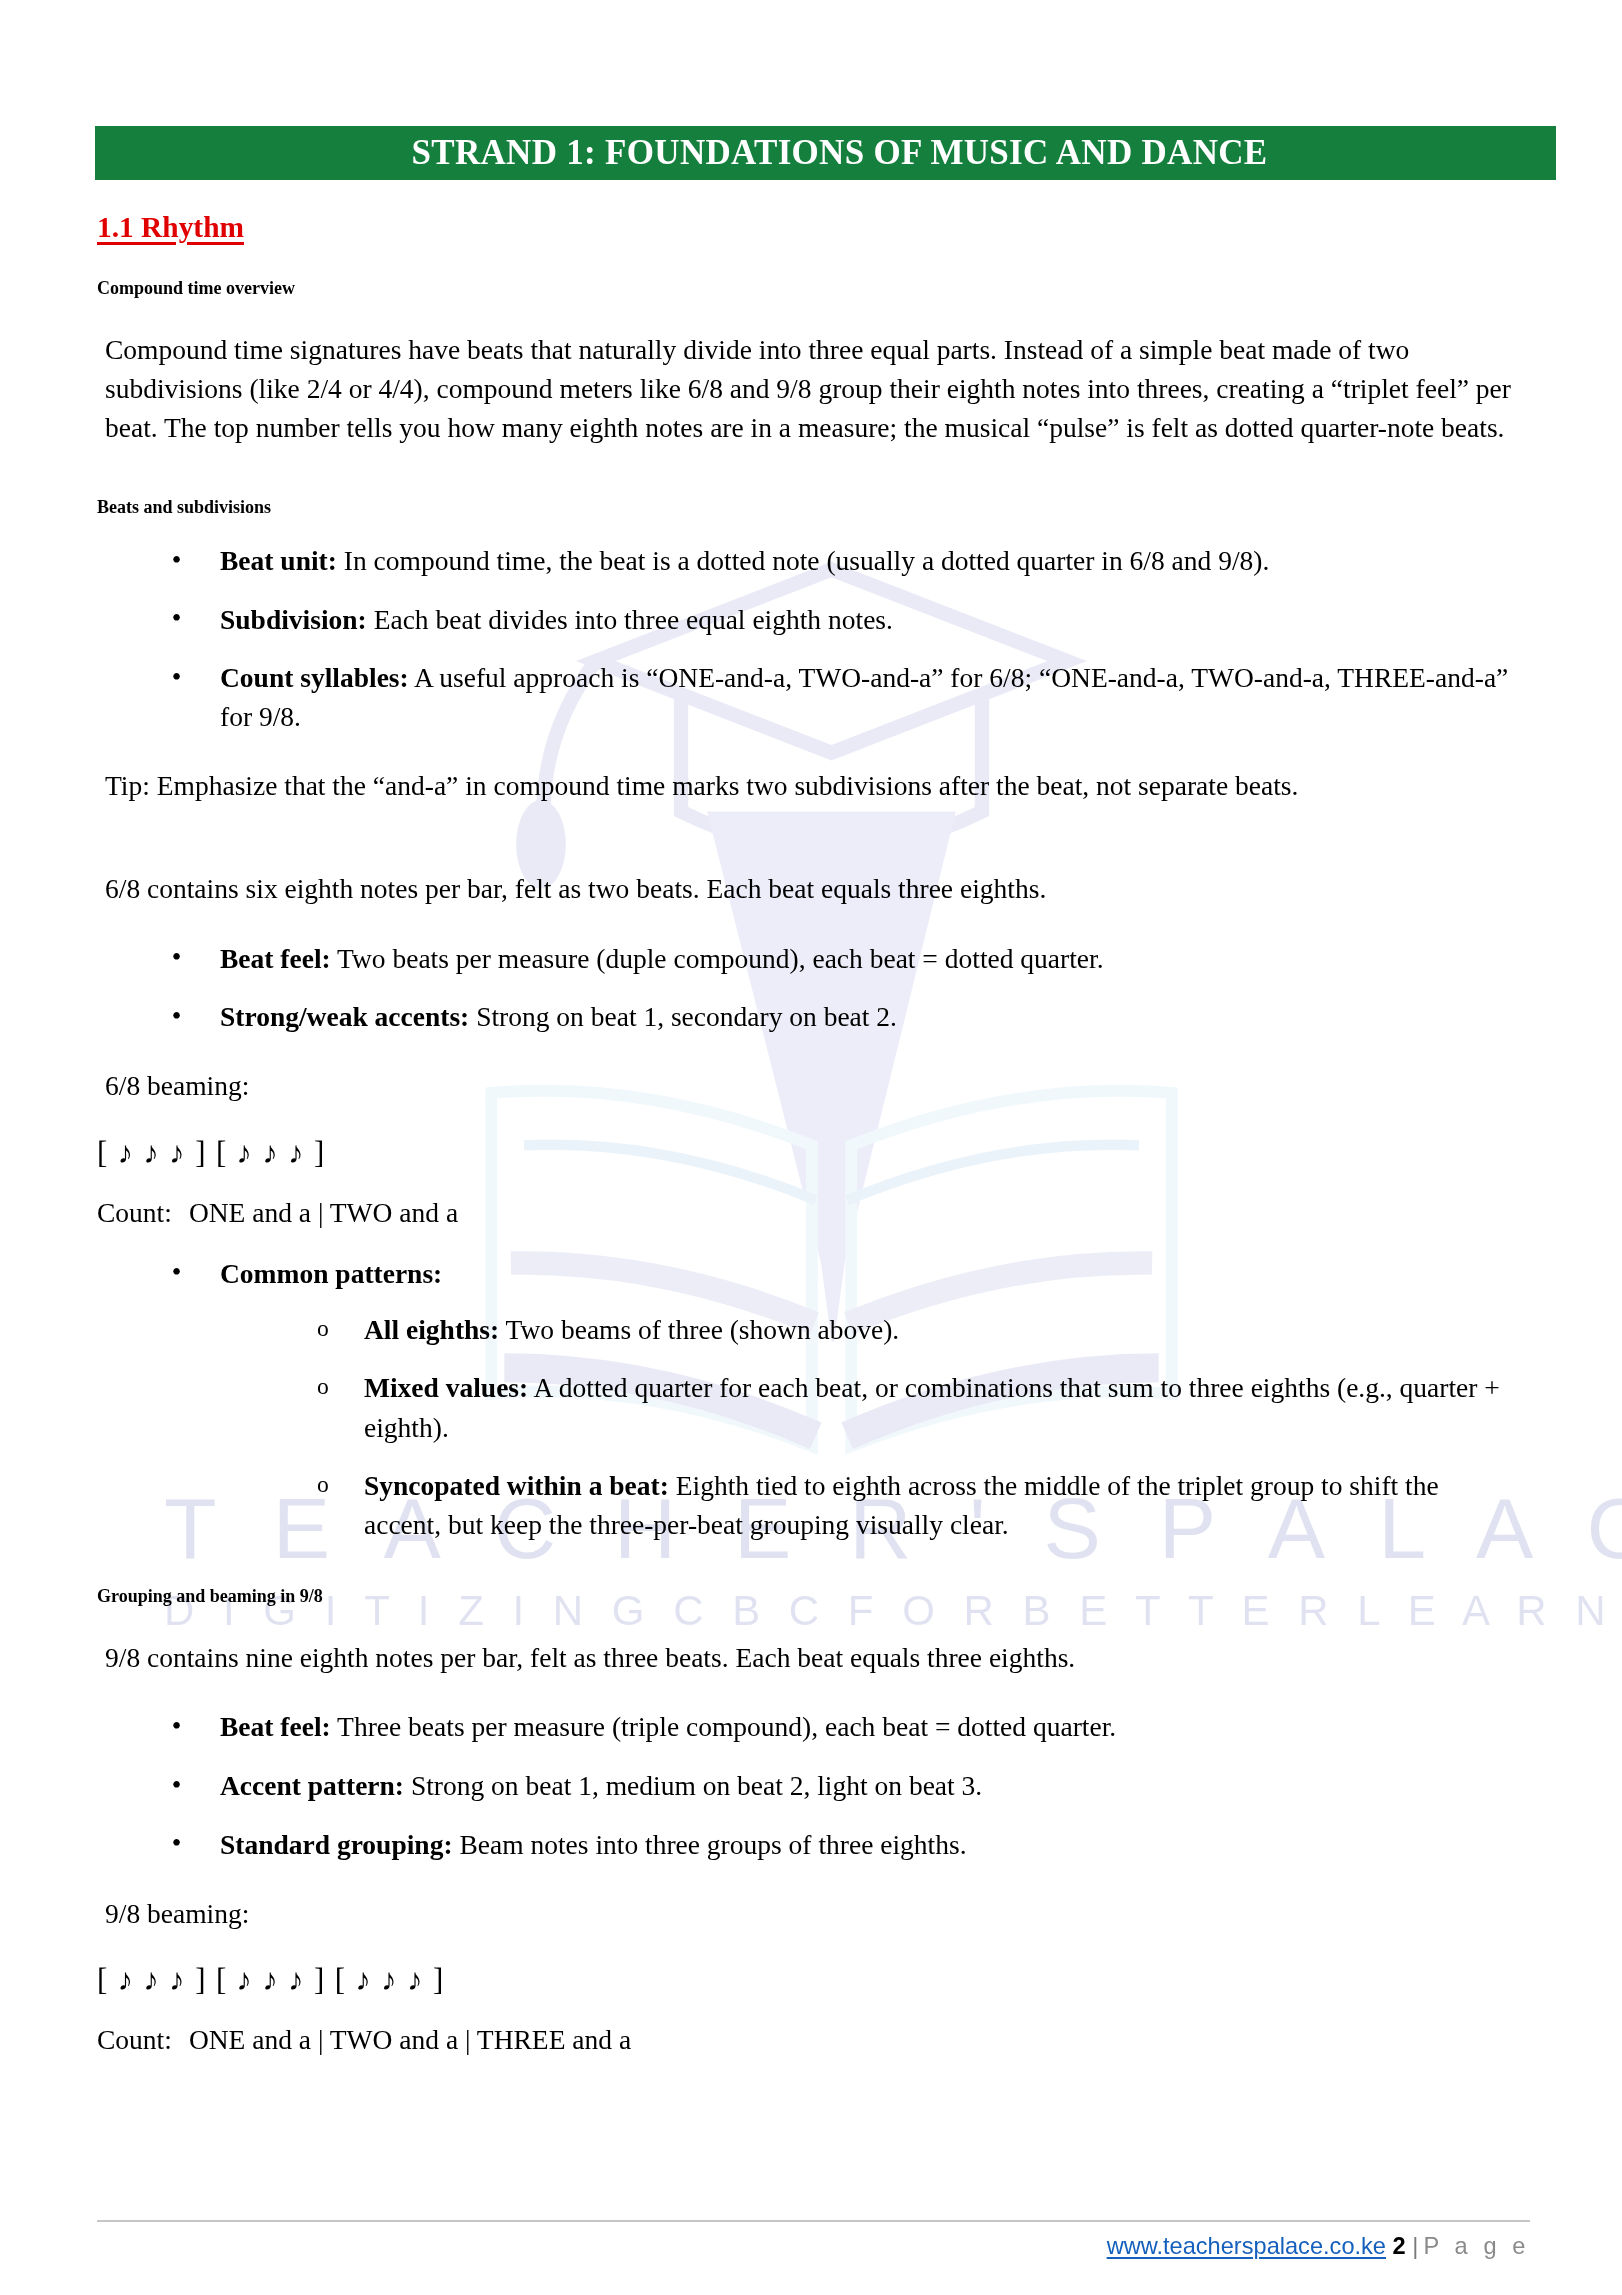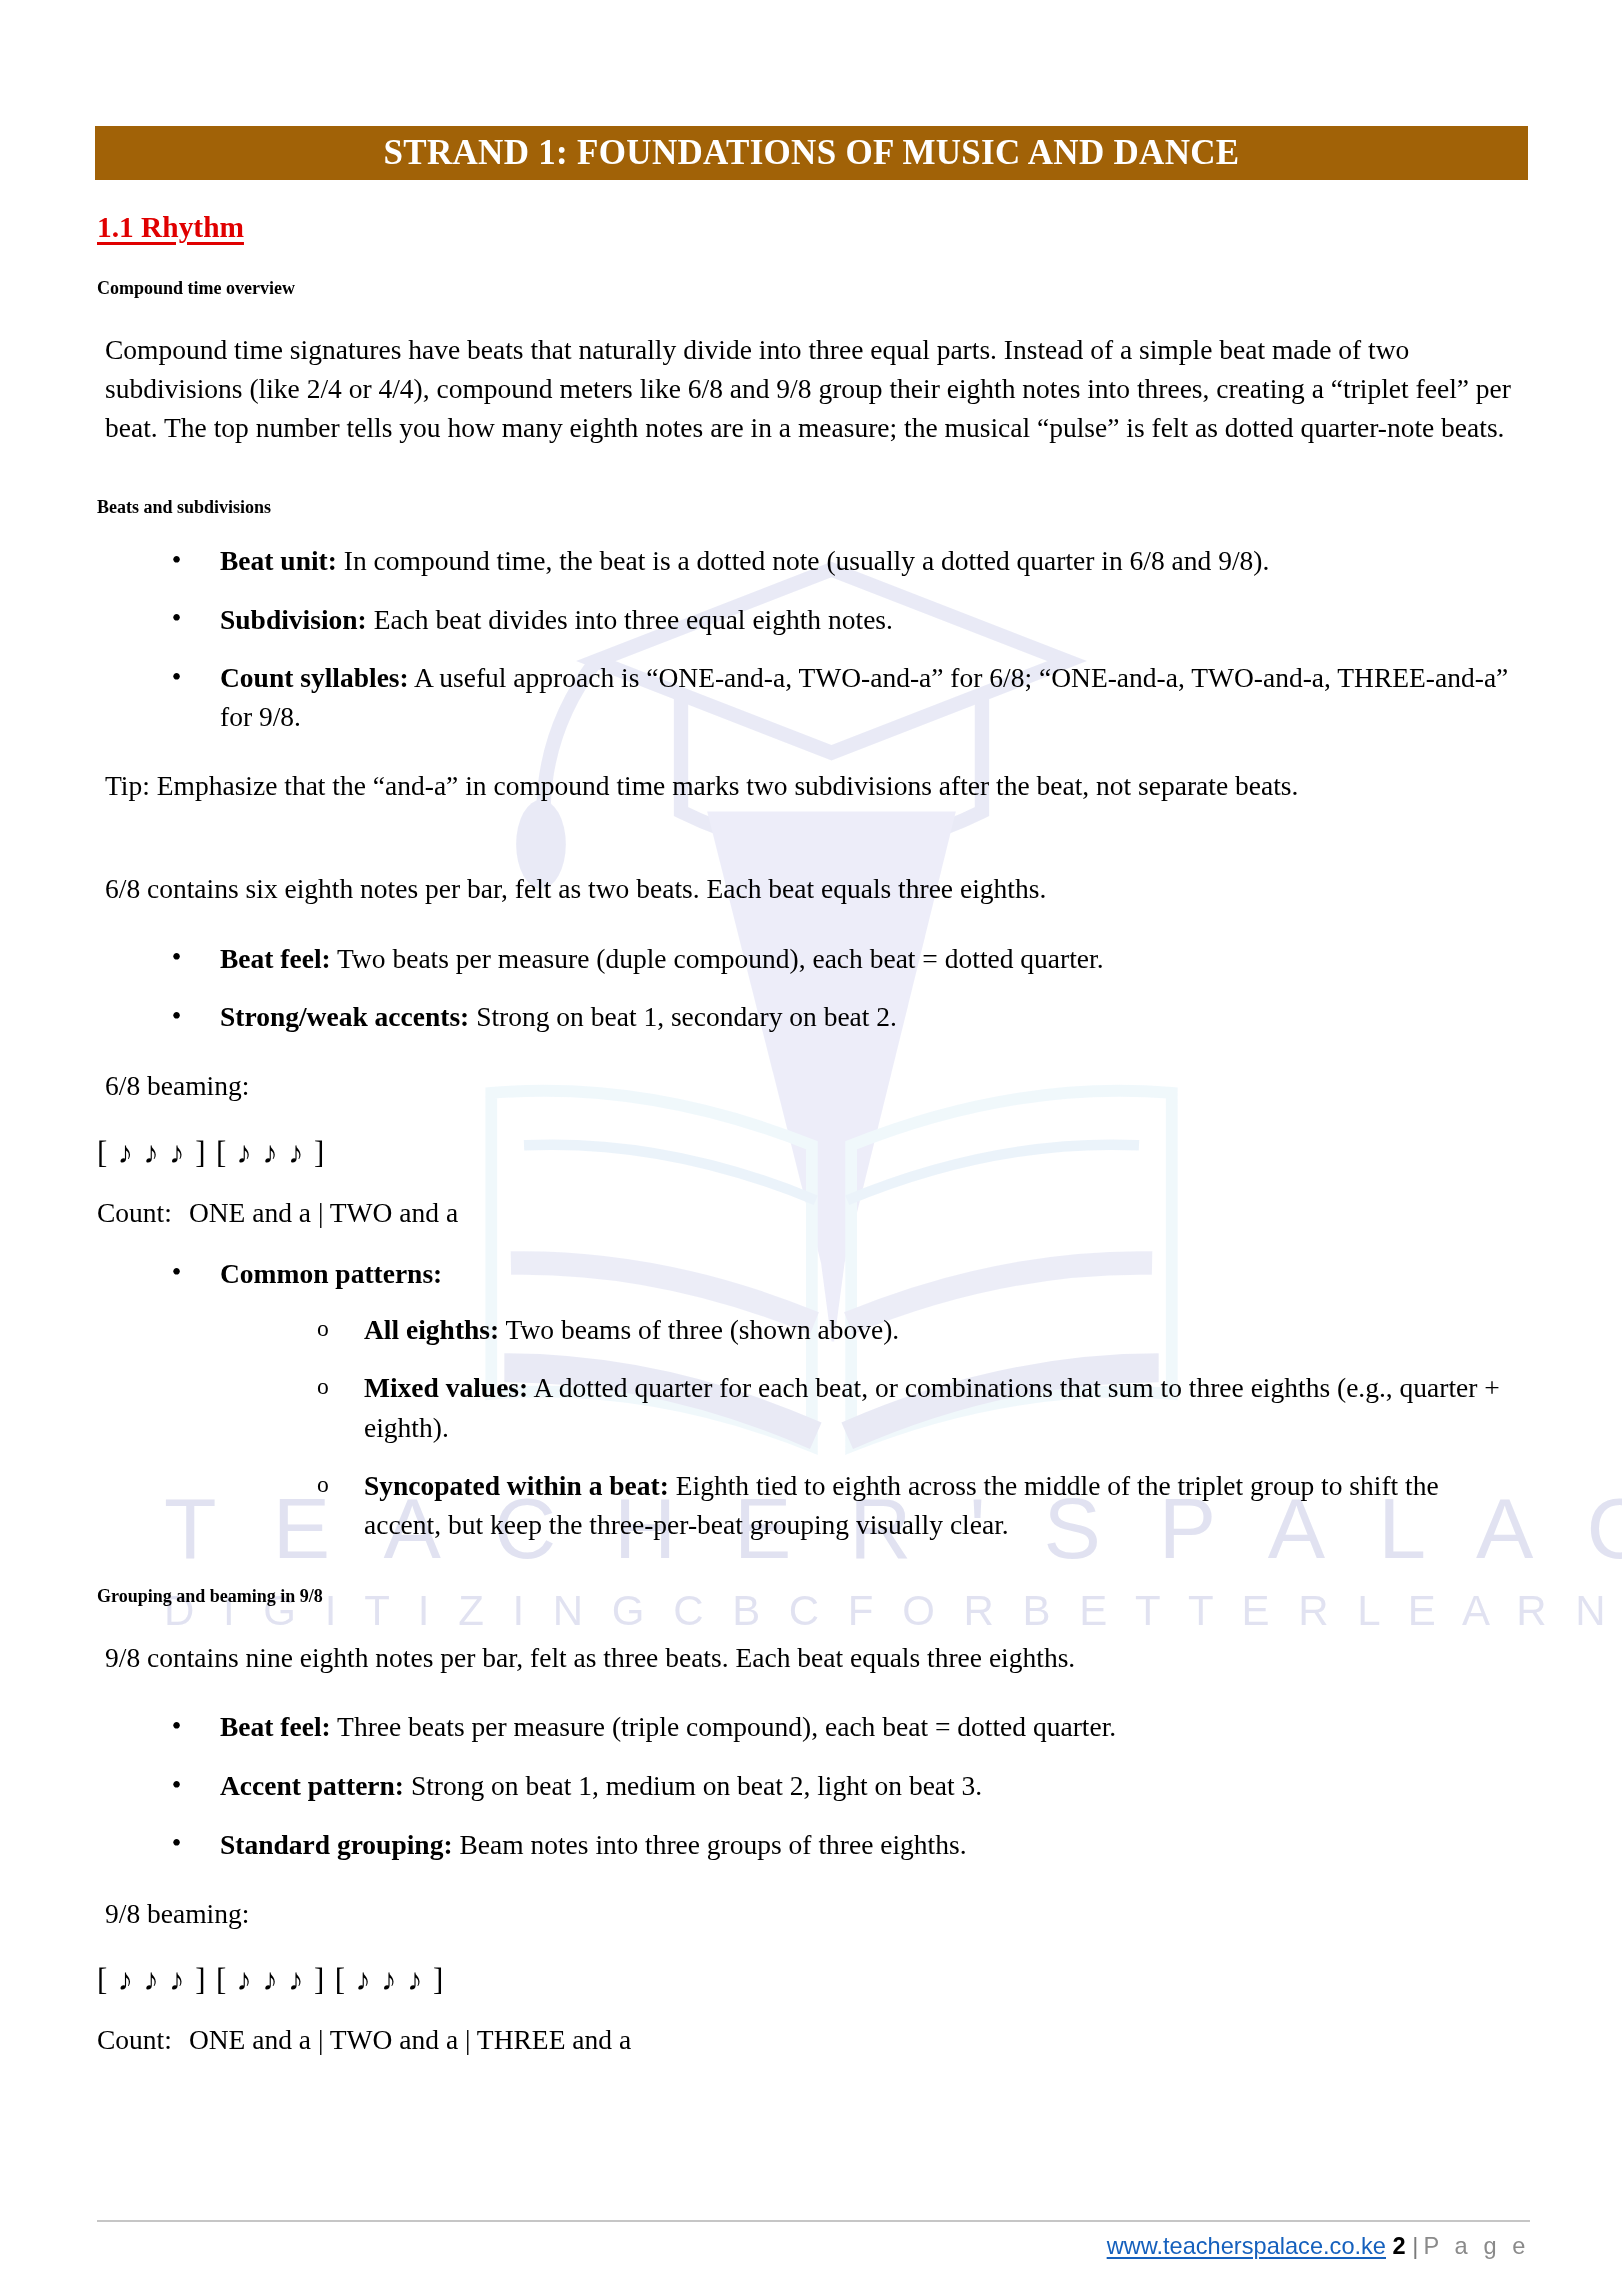--- a/index.html
+++ b/index.html
@@ -67,24 +67,25 @@
     z-index: 2;
     padding: 0;
   }
 
   .banner {
     position: absolute;
     left: 95px;
     top: 126px;
     width: 1433px;
     height: 54px;
-    background: #a16207;
+    background: #15803d;
     display: flex;
     align-items: center;
     justify-content: center;
+    padding-left: 28px;
   }
   .banner-title {
     color: #ffffff;
     font-size: 35px;
     font-weight: bold;
     letter-spacing: 0.3px;
     white-space: nowrap;
   }
 
   .section-heading {

